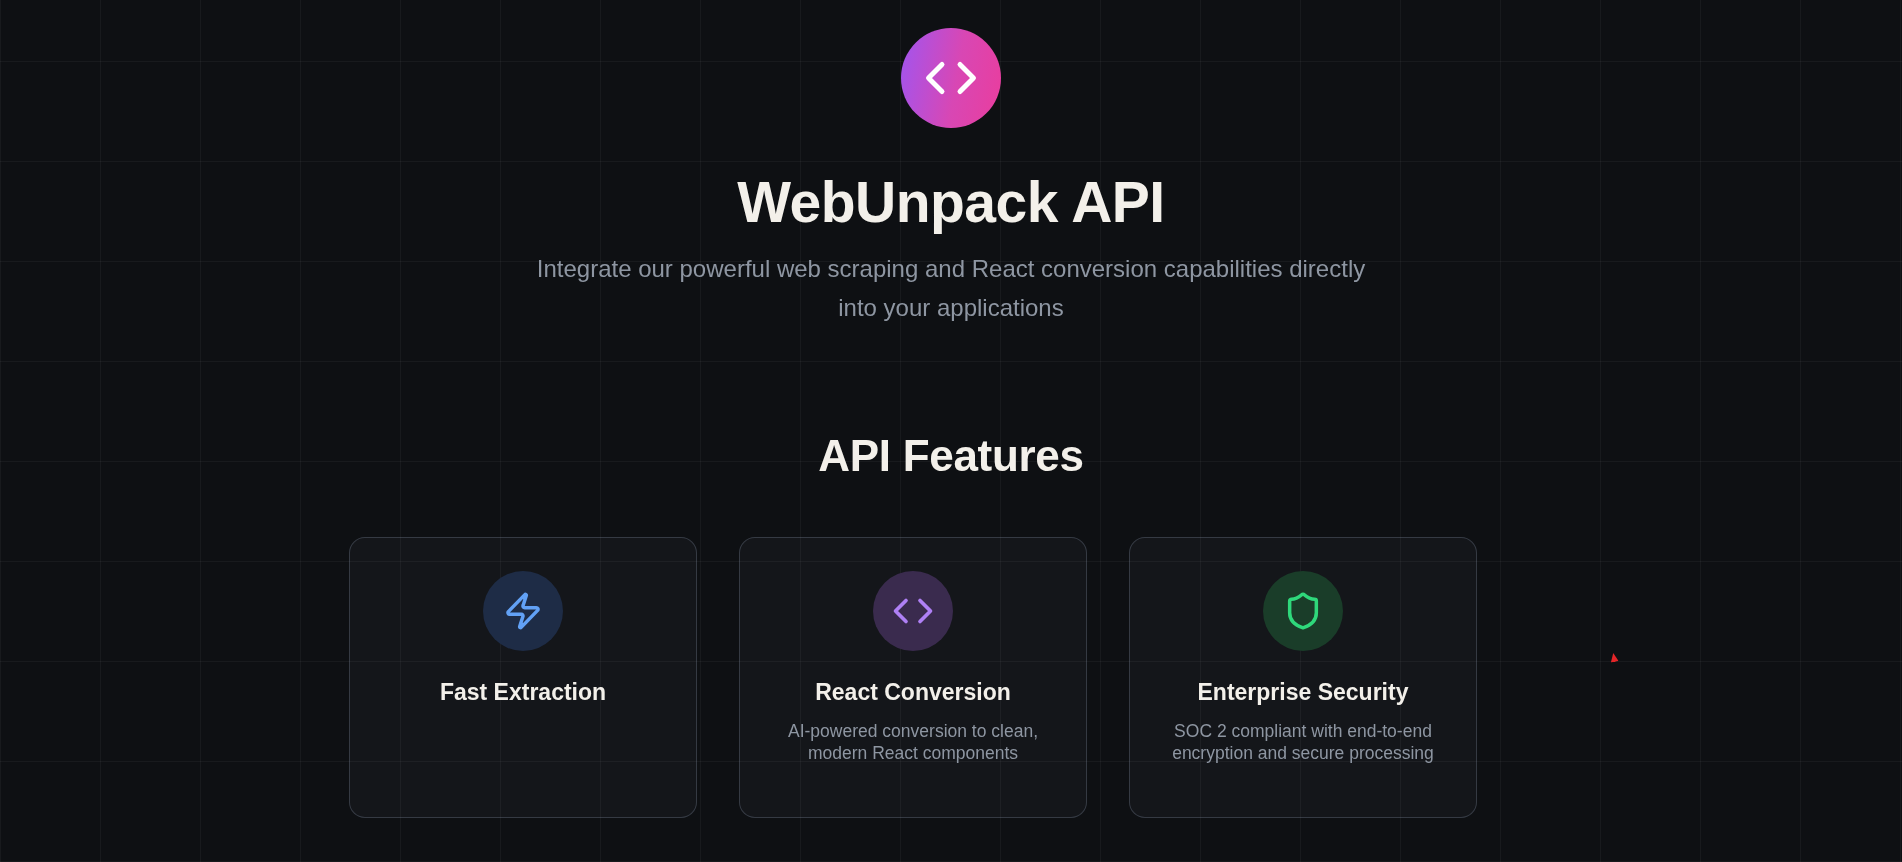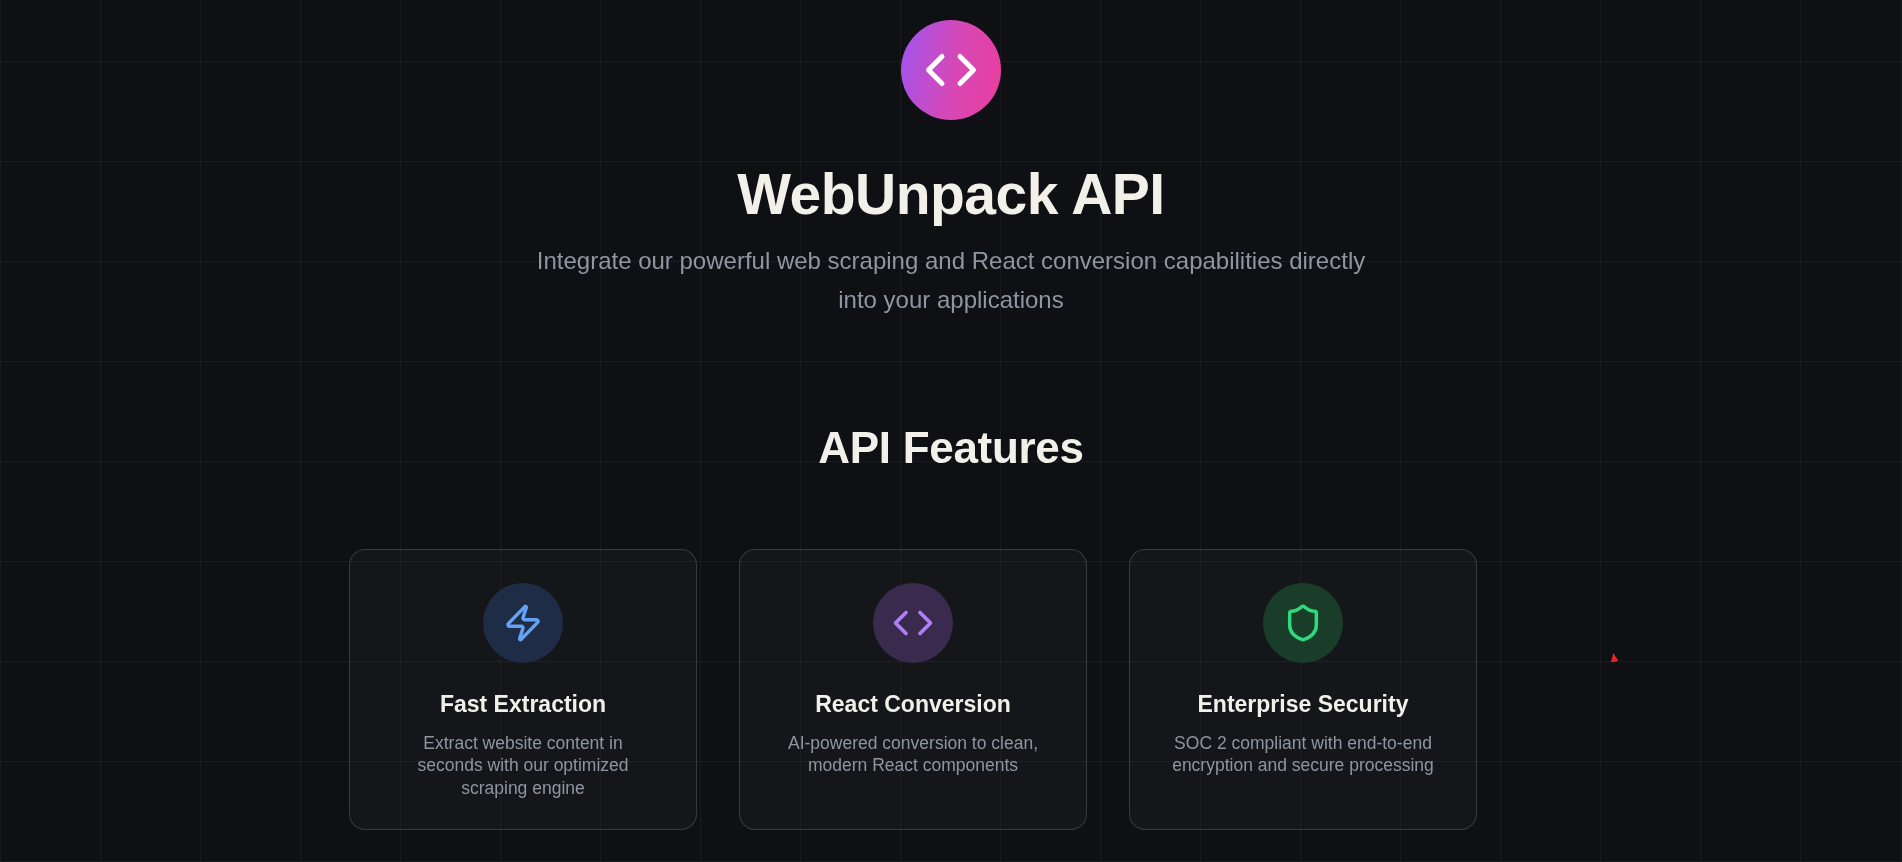--- a/index.html
+++ b/index.html
@@ -15,21 +15,21 @@
     background-size: 100px 100px;
     background-position: 0px 61px;
     font-family: "Liberation Sans", "DejaVu Sans", sans-serif;
     -webkit-font-smoothing: antialiased;
   }
 
   .hero {
     display: flex;
     flex-direction: column;
     align-items: center;
-    padding-top: 20px;
+    padding-top: 28px;
   }
 
   .logo-badge {
     width: 100px;
     height: 100px;
     border-radius: 50%;
     background: linear-gradient(100deg, #a055f0 0%, #d847b4 55%, #ea3d9d 100%);
     display: flex;
     align-items: center;
     justify-content: center;
@@ -60,21 +60,21 @@
     margin: 84px 0 0 0;
     font-size: 44px;
     line-height: 42px;
     font-weight: 700;
     letter-spacing: -0.3px;
     color: #f3f0ea;
     text-align: center;
   }
 
   .cards-row {
-    margin-top: 80px;
+    margin-top: 60px;
     width: 1204px;
     display: flex;
     gap: 42px;
   }
 
   .feature-card {
     box-sizing: border-box;
     width: 348px;
     height: 281px;
     background: rgba(231, 236, 245, 0.032);
@@ -155,23 +155,20 @@
 
     <div class="feature-card">
       <div class="icon-circle icon-bg-0">
         <span>
           <svg width="40" height="40" viewBox="0 0 24 24" fill="none" stroke-width="2.1" stroke-linecap="round" stroke-linejoin="round" stroke="#62a1f5">
             <path d="M4 14a1 1 0 0 1-.78-1.63l9.9-10.2a.5.5 0 0 1 .86.46l-1.92 6.02A1 1 0 0 0 13 10h7a1 1 0 0 1 .78 1.63l-9.9 10.2a.5.5 0 0 1-.86-.46l1.92-6.02A1 1 0 0 0 11 14z"></path>
           </svg>
         </span>
       </div>
       <h3 class="card-title">Fast Extraction</h3>
-      <p class="card-desc">Extract website content in
-seconds with our optimized
-scraping engine</p>
     </div>
 
     <div class="feature-card">
       <div class="icon-circle icon-bg-1">
         <span>
           <svg width="42" height="42" viewBox="0 0 24 24" fill="none" stroke-width="2.1" stroke-linecap="round" stroke-linejoin="round" stroke="#af80f5">
             <path d="m16 18 6-6-6-6"></path>
               <path d="m8 6-6 6 6 6"></path>
           </svg>
         </span>

